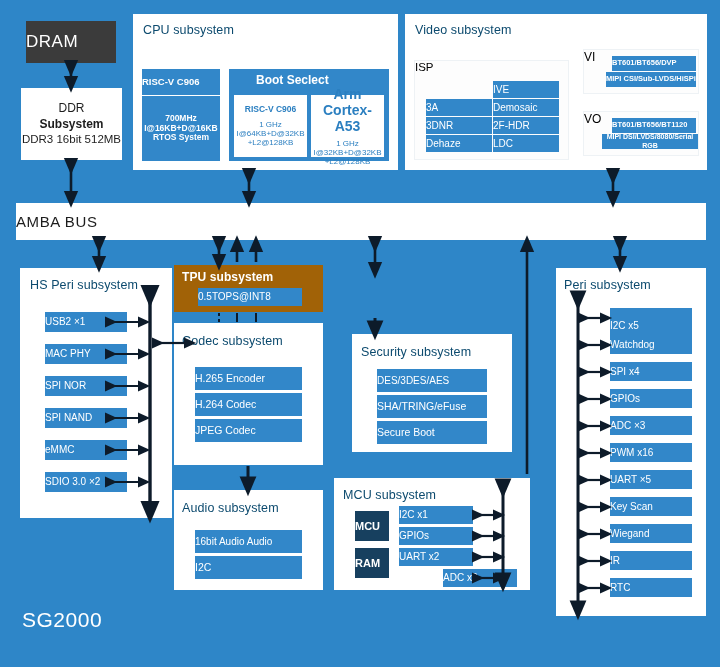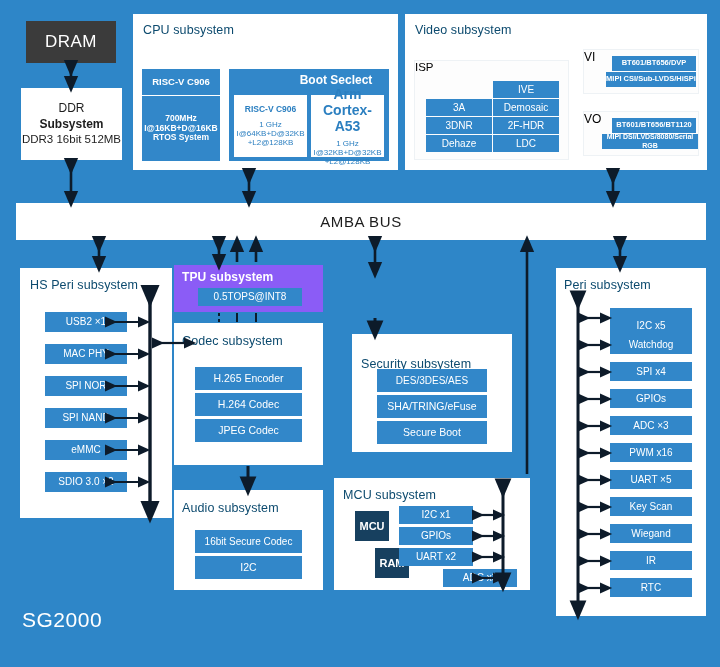--- a/index.html
+++ b/index.html
@@ -18,31 +18,31 @@
     background:#ffffff;
     box-sizing:border-box;
   }
   .panel > .title{
     position:absolute;
     color:#0c4a6e;
     font-size:12.5px;
     letter-spacing:.1px;
     white-space:nowrap;
   }
-  .panel.dark{background:#8b5cf6;}
+  .panel.dark{background:#a16207;}
   .panel.dark > .title{color:#ffffff;font-weight:bold;}
 
   
   .chip{
     position:absolute;
     background:#3287c9;
     color:#ffffff;
     display:flex;
     align-items:center;
-    justify-content:center;
+    justify-content:flex-start;
     text-align:center;
     font-size:10px;
     box-sizing:border-box;
     line-height:1.15;
   }
   .chip.navy{background:#17405f;font-size:11px;font-weight:bold;}
   .chip.dram{background:#3b3b3b;color:#fff;font-size:17px;letter-spacing:.5px;}
   .chip.bus{
     background:#ffffff;color:#1d1d1d;font-size:15px;letter-spacing:.6px;
   }
@@ -204,47 +204,47 @@
       <span>H.264 Codec</span>
       </div>
     <div class="chip" style="left:21px;top:96px;width:107px;height:23px;font-size:10.5px;">
       <span>JPEG Codec</span>
       </div>
   </div>
 
   <div class="panel abs" style="left:174px;top:490px;width:149px;height:100px;">
     <div class="title" style="left:8px;top:11px;">Audio subsystem</div>
     <div class="chip" style="left:21px;top:40px;width:107px;height:23px;font-size:10px;">
-      <span>16bit Secure Codec</span>
+      <span>16bit Audio Audio</span>
       </div>
     <div class="chip" style="left:21px;top:66px;width:107px;height:23px;font-size:10.5px;">
       <span>I2C</span>
       </div>
   </div>
 
 
   <div class="panel abs" style="left:352px;top:334px;width:160px;height:118px;">
-    <div class="title" style="left:9px;top:11px;margin-top:12px;">Security subsystem</div>
+    <div class="title" style="left:9px;top:11px;">Security subsystem</div>
     <div class="chip" style="left:25px;top:35px;width:110px;height:23px;font-size:10px;">
       <span>DES/3DES/AES</span>
       </div>
     <div class="chip" style="left:25px;top:61px;width:110px;height:23px;font-size:10.5px;">
       <span>SHA/TRING/eFuse</span>
       </div>
     <div class="chip" style="left:25px;top:87px;width:110px;height:23px;font-size:10.5px;">
       <span>Secure Boot</span>
       </div>
   </div>
 
   <div class="panel abs" style="left:334px;top:478px;width:196px;height:112px;">
     <div class="title" style="left:9px;top:10px;">MCU subsystem</div>
     <div class="chip navy" style="left:21px;top:33px;width:34px;height:30px;">
       <span>MCU</span>
       </div>
-    <div class="chip navy" style="left:21px;top:70px;width:34px;height:30px;margin-left:20px;">
+    <div class="chip navy" style="left:21px;top:70px;width:34px;height:30px;">
       <span>RAM</span>
       </div>
 
     <div class="chip" style="left:65px;top:28px;width:74px;height:18px;">
       <span>I2C x1</span>
       </div>
     <div class="chip" style="left:65px;top:49px;width:74px;height:18px;">
       <span>GPIOs</span>
       </div>
     <div class="chip" style="left:65px;top:70px;width:74px;height:18px;">

